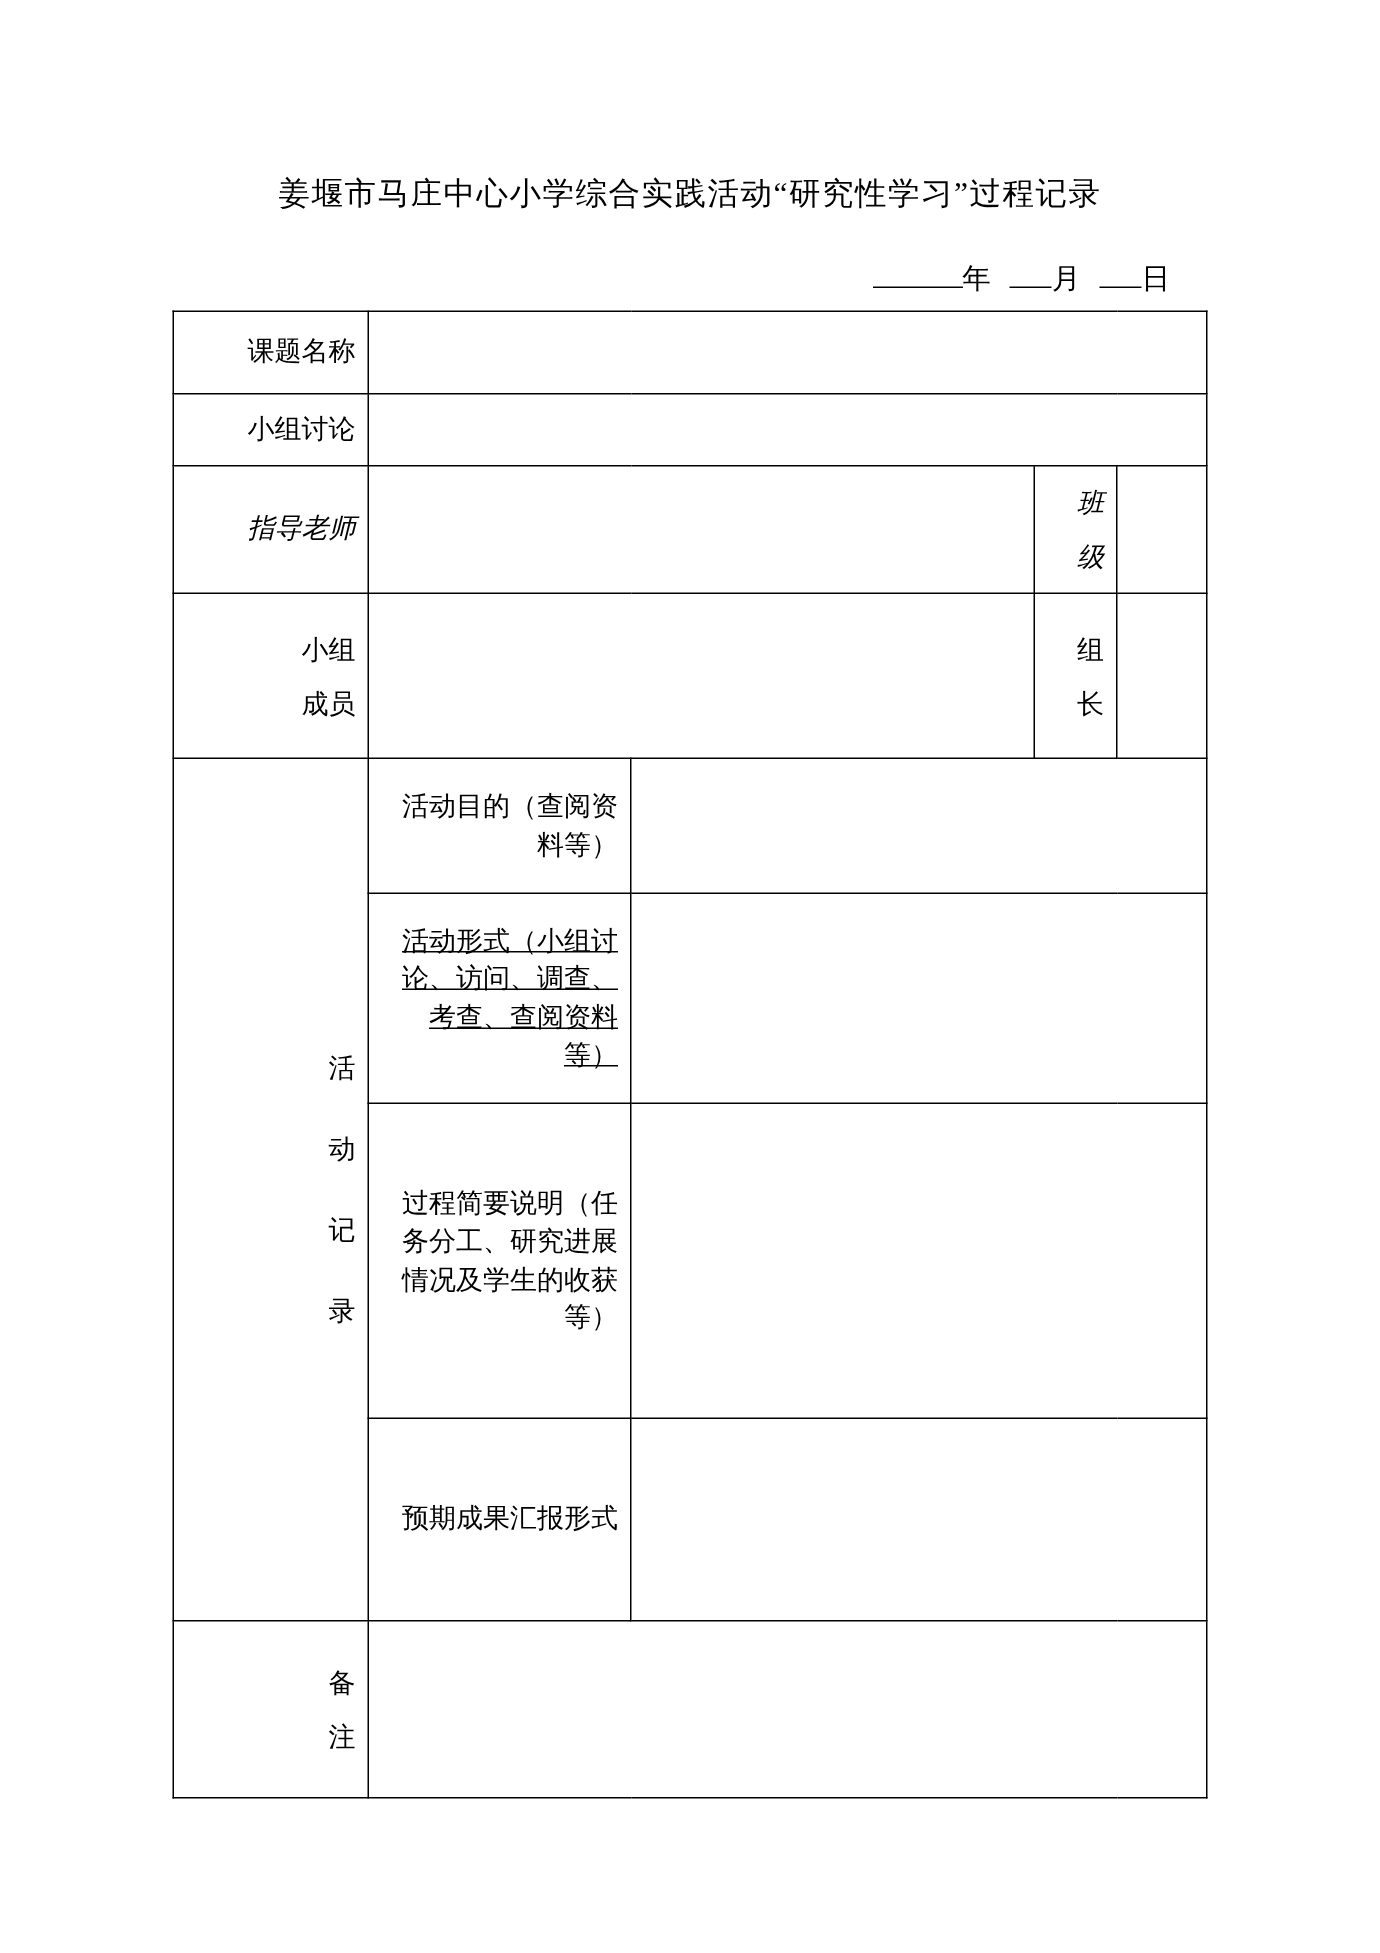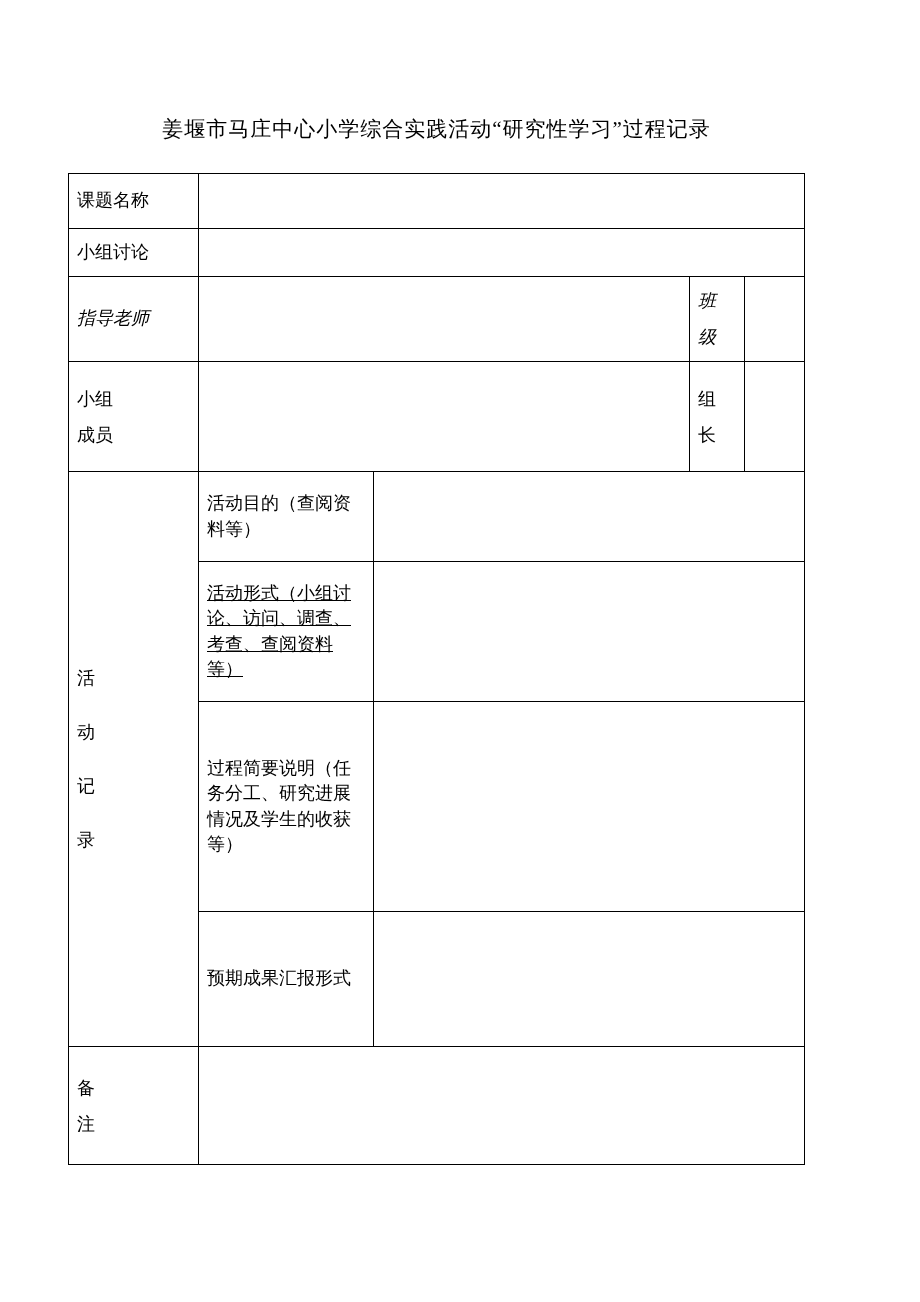--- a/index.html
+++ b/index.html
@@ -8,21 +8,21 @@
       box-sizing: border-box;
     }
     body {
       background: #ffffff;
       font-family: "SimSun", "宋体", serif;
       width: 920px;
       height: 1302px;
       position: relative;
     }
     .page {
-      padding: 115px 115px 0 68px;
+      padding: 115px 115px 0 115px;
     }
     .title-line {
       text-align: center;
       font-size: 21px;
       letter-spacing: 1px;
       margin-bottom: 30px;
     }
     .date-line {
       text-align: right;
       font-size: 19px;
@@ -45,21 +45,21 @@
       margin-left: 8px;
     }
     table.form {
       border-collapse: collapse;
       width: 100%;
       table-layout: fixed;
     }
     table.form td {
       border: 1px solid #000;
       font-size: 18px;
-      text-align: left;
+      text-align: right;
       vertical-align: middle;
       padding: 6px 8px;
       line-height: 1.4;
     }
     .col-label {
       width: 130px;
     }
     .col-sub {
       width: 175px;
     }
@@ -89,20 +89,25 @@
       display: inline-block;
     }
   </style>
 </head>
 <body>
 
 <div class="page">
 
   <div class="title-line">姜堰市马庄中心小学综合实践活动“研究性学习”过程记录</div>
 
+  <div class="date-line">
+    <span class="date-blank-long"></span><span>年</span>
+    <span class="date-blank-short"></span><span>月</span>
+    <span class="date-blank-short"></span><span>日</span>
+  </div>
 
   <table class="form">
     <colgroup>
       <col class="col-label">
       <col class="col-sub">
       <col>
       <col class="col-small-label">
       <col class="col-small-val">
     </colgroup>
 

